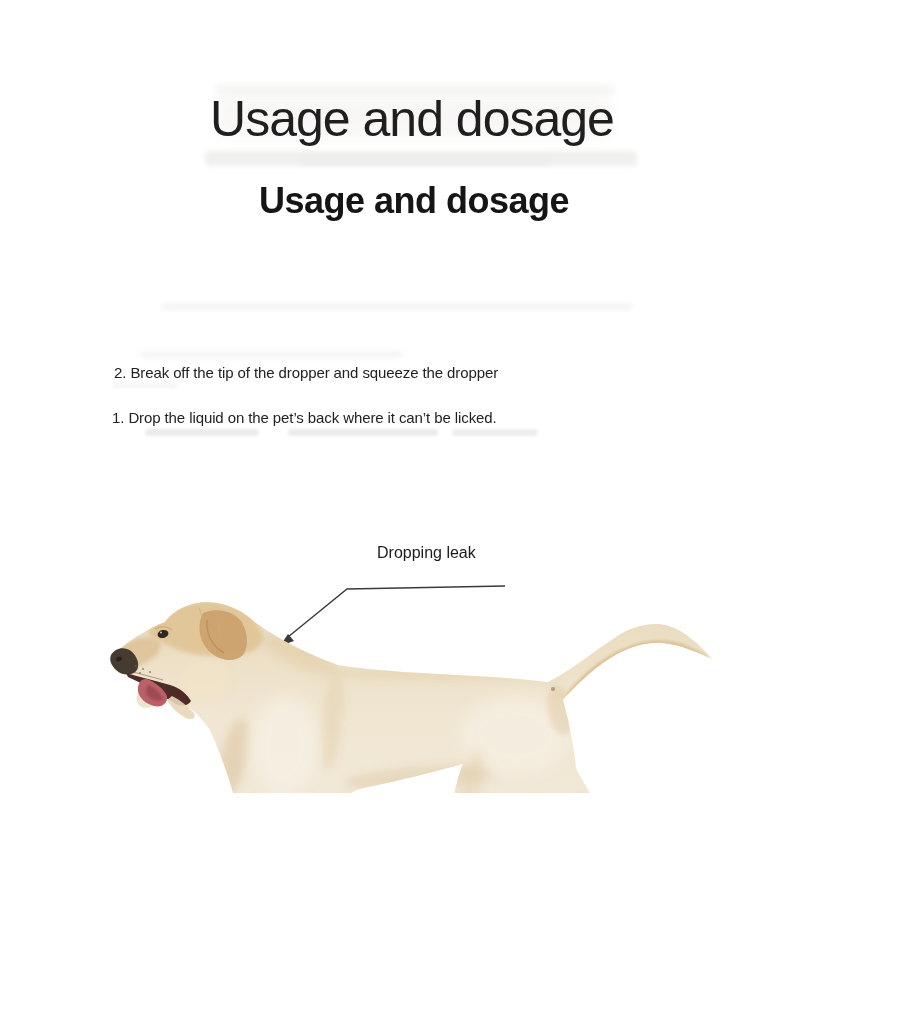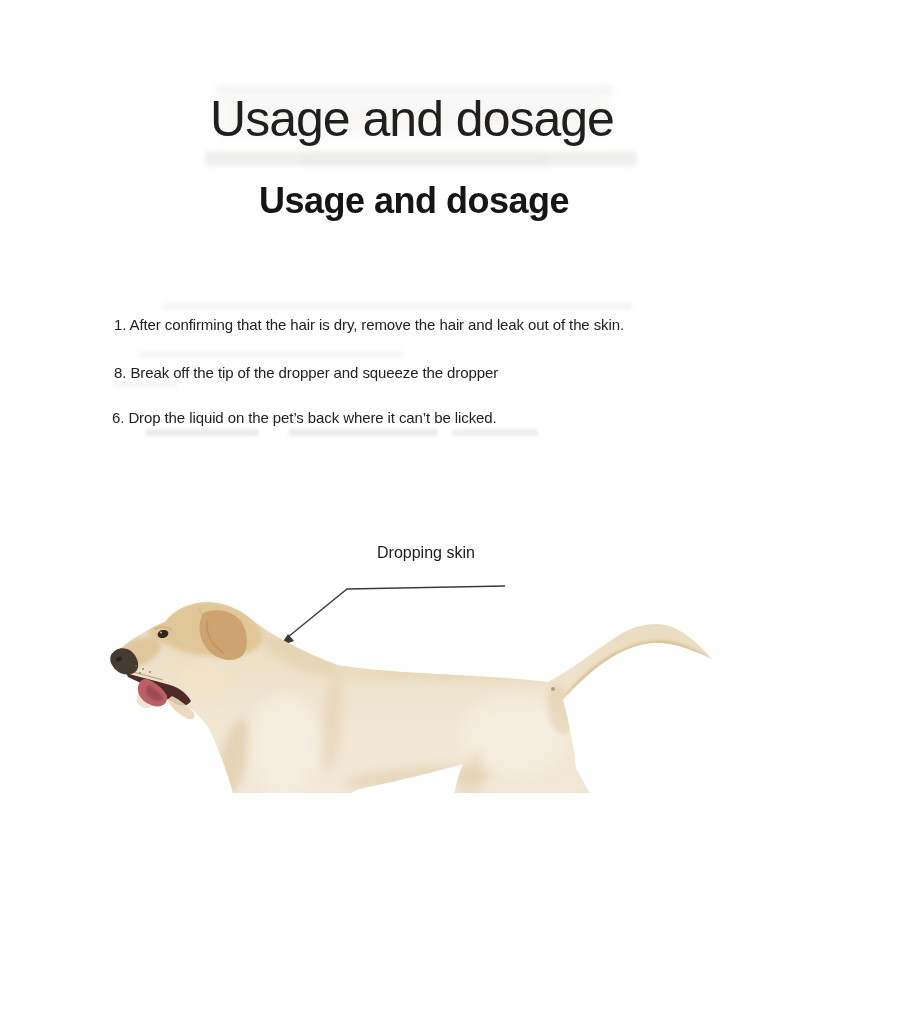--- a/index.html
+++ b/index.html
@@ -58,25 +58,24 @@
   <div class="ghost gh-s1"></div>
   <div class="ghost gh-s2"></div>
   <div class="ghost gh-s3"></div>
   <div class="ghost gh-b1"></div>
   <div class="ghost gh-b2"></div>
   <div class="ghost gh-b3"></div>
 
   <h1 class="title-main">Usage and dosage</h1>
   <h2 class="title-sub">Usage and dosage</h2>
 
-  <div class="step step1">1. After confirming that the hair is dry, remove the hair and leak out of the skin.</div>
-  <div class="step step2">8. Break off the tip of the dropper and squeeze the dropper</div>
-  <div class="step step3">6. Drop the liquid on the pet’s back where it can’t be licked.</div>
+  <div class="step step2">2. Break off the tip of the dropper and squeeze the dropper</div>
+  <div class="step step3">1. Drop the liquid on the pet’s back where it can’t be licked.</div>
 
-  <div class="drop-label">Dropping skin</div>
+  <div class="drop-label">Dropping leak</div>
 
   <svg class="overlay" viewBox="0 0 915 1031" xmlns="http://www.w3.org/2000/svg">
     <defs>
       <linearGradient id="bodyGrad" x1="0" y1="0" x2="0" y2="1">
         <stop offset="0" stop-color="#e9dabb"></stop>
         <stop offset="0.35" stop-color="#f0e6d2"></stop>
         <stop offset="1" stop-color="#f3ebdf"></stop>
       </linearGradient>
       <filter id="b1" x="-50%" y="-50%" width="200%" height="200%">
           <feGaussianBlur stdDeviation="1"></feGaussianBlur>

